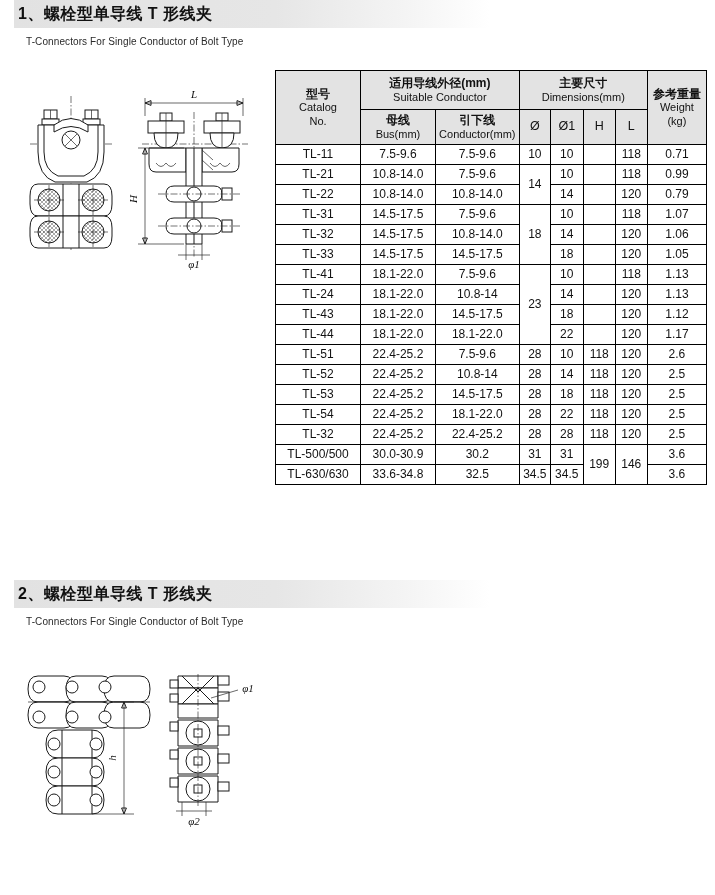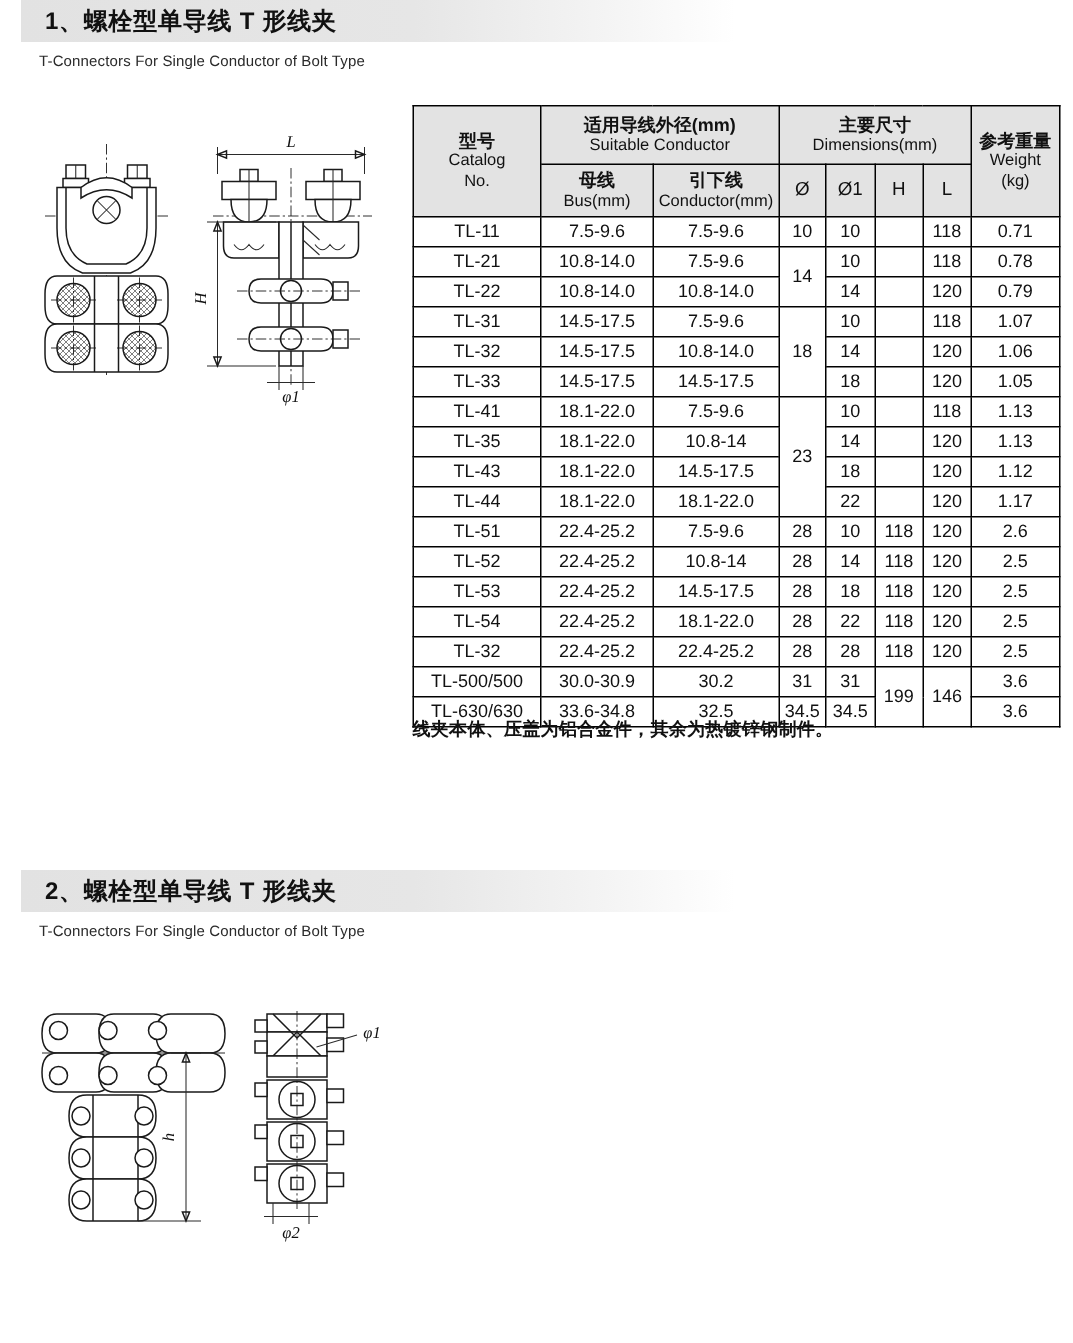--- a/index.html
+++ b/index.html
@@ -28,21 +28,21 @@
     height: 28px;
     background: linear-gradient(to right, #e2e2e2 0%, #e6e6e6 55%, #f4f4f4 82%, #ffffff 100%);
     display: flex;
     align-items: center;
   }
   .title-text {
     font-size: 16px;
     font-weight: bold;
     letter-spacing: 0.5px;
     color: #111;
-    padding-left: 16px;
+    padding-left: 4px;
     white-space: nowrap;
     text-align: center;
   }
   .subtitle {
     margin-left: 26px;
     margin-top: 8px;
     font-size: 10px;
     color: #2a2a2a;
     letter-spacing: 0.1px;
   }
@@ -266,21 +266,21 @@
           <td>0.71</td>
         </tr>
         <tr>
           <td>TL-21</td>
           <td>10.8-14.0</td>
           <td>7.5-9.6</td>
           <td rowspan="2">14</td>
           <td>10</td>
           <td></td>
           <td>118</td>
-          <td>0.78</td>
+          <td>0.99</td>
         </tr>
         <tr>
           <td>TL-22</td>
           <td>10.8-14.0</td>
           <td>10.8-14.0</td>
           <td>14</td>
           <td></td>
           <td>120</td>
           <td>0.79</td>
         </tr>
@@ -316,21 +316,21 @@
           <td>TL-41</td>
           <td>18.1-22.0</td>
           <td>7.5-9.6</td>
           <td rowspan="4">23</td>
           <td>10</td>
           <td></td>
           <td>118</td>
           <td>1.13</td>
         </tr>
         <tr>
-          <td>TL-35</td>
+          <td>TL-24</td>
           <td>18.1-22.0</td>
           <td>10.8-14</td>
           <td>14</td>
           <td></td>
           <td>120</td>
           <td>1.13</td>
         </tr>
         <tr>
           <td>TL-43</td>
           <td>18.1-22.0</td>
@@ -414,21 +414,20 @@
           <td>33.6-34.8</td>
           <td>32.5</td>
           <td>34.5</td>
           <td>34.5</td>
           <td>3.6</td>
         </tr>
       </tbody>
   </table>
 
   <div class="footnote" id="footnote-1">
-    <div class="fn-cn">线夹本体、压盖为铝合金件，其余为热镀锌钢制件。</div>
   </div>
 </div>
 
 <div class="section" id="section-2">
 
   <div class="title-bar">
     <span class="title-text">2、螺栓型单导线 T 形线夹</span>
   </div>
   <div class="subtitle">T-Connectors For Single Conductor of Bolt Type</div>
 

